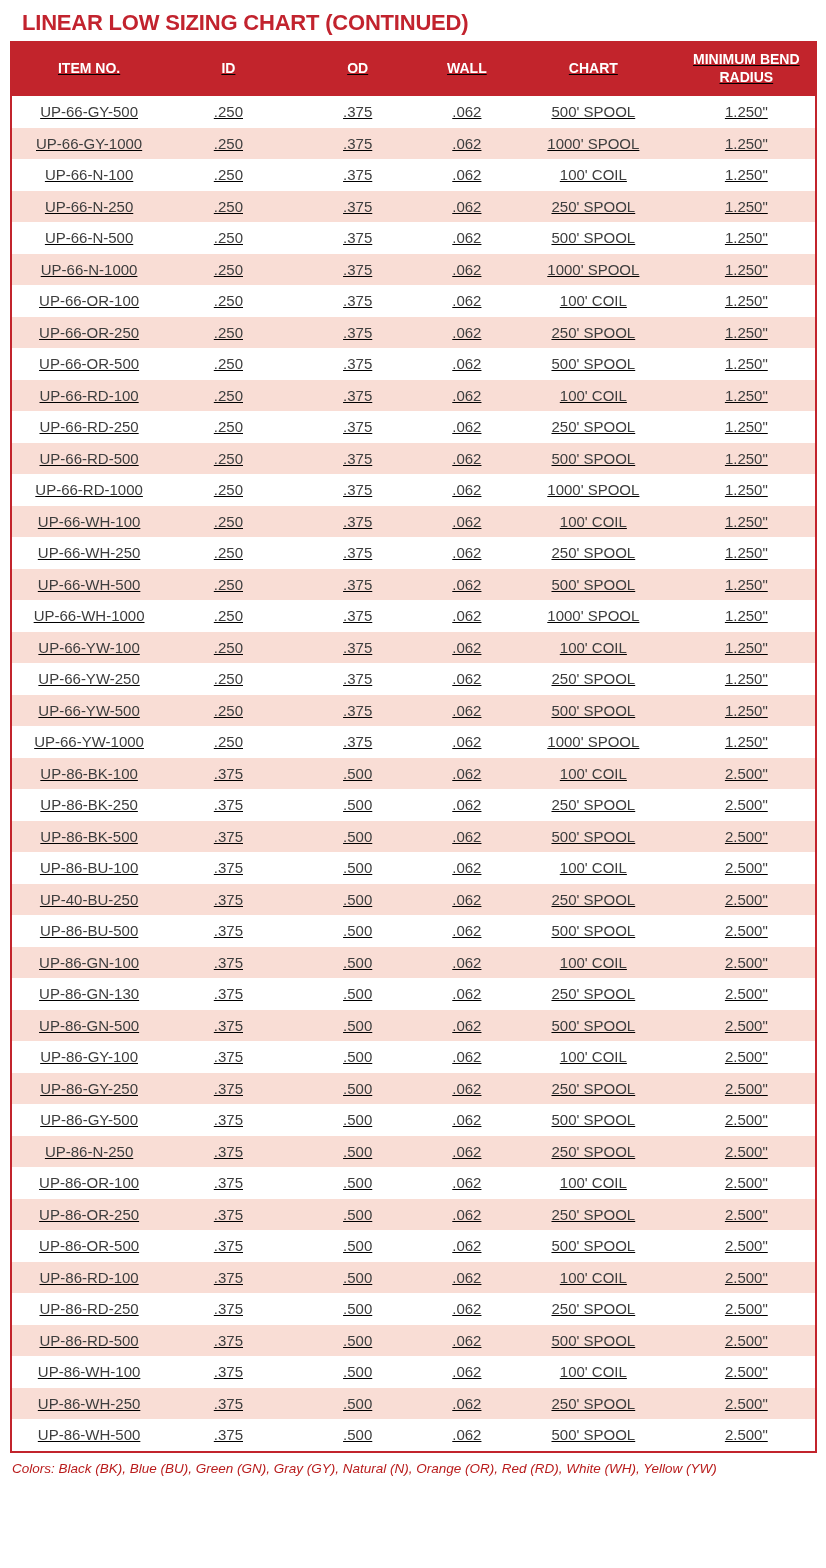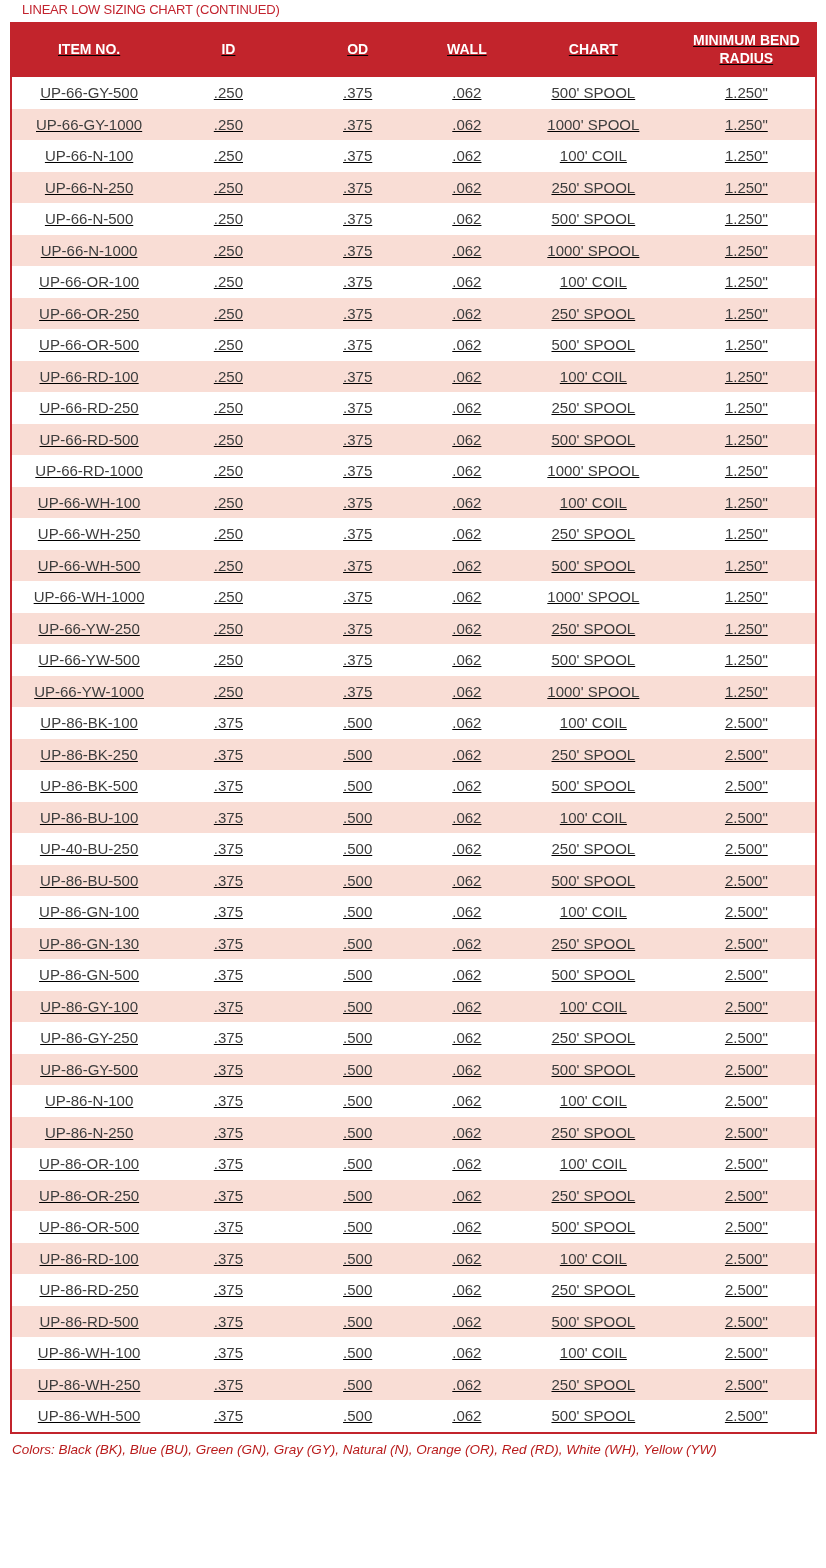--- a/index.html
+++ b/index.html
@@ -5,23 +5,23 @@
   * { box-sizing: border-box; margin: 0; padding: 0; }
   html, body { background: #ffffff; }
   body {
     width: 826px;
     height: 1568px;
     font-family: "Liberation Sans", sans-serif;
     position: relative;
     overflow: hidden;
   }
   .page-title {
-    margin: 2px 0 5px 22px;
-    font-size: 13px;
-    font-weight: normal;
+    margin: 10px 0 5px 22px;
+    font-size: 22px;
+    font-weight: bold;
     letter-spacing: -0.2px;
     color: #C2232E;
   }
   .table-wrap {
     margin: 0 9px 0 10px;
     border-left: 2px solid #C2242C;
     border-right: 2px solid #C2242C;
     border-bottom: 2px solid #C2242C;
     text-decoration: underline;
   }
@@ -224,20 +224,28 @@
   </tr>
           <tr>
     <td>UP-66-WH-1000</td>
     <td>.250</td>
     <td>.375</td>
     <td>.062</td>
     <td>1000' SPOOL</td>
     <td>1.250"</td>
   </tr>
           <tr>
+    <td>UP-66-YW-100</td>
+    <td>.250</td>
+    <td>.375</td>
+    <td>.062</td>
+    <td>100' COIL</td>
+    <td>1.250"</td>
+  </tr>
+          <tr>
     <td>UP-66-YW-250</td>
     <td>.250</td>
     <td>.375</td>
     <td>.062</td>
     <td>250' SPOOL</td>
     <td>1.250"</td>
   </tr>
           <tr>
     <td>UP-66-YW-500</td>
     <td>.250</td>
@@ -341,28 +349,20 @@
     <td>.062</td>
     <td>250' SPOOL</td>
     <td>2.500"</td>
   </tr>
           <tr>
     <td>UP-86-GY-500</td>
     <td>.375</td>
     <td>.500</td>
     <td>.062</td>
     <td>500' SPOOL</td>
-    <td>2.500"</td>
-  </tr>
-          <tr>
-    <td>UP-86-N-100</td>
-    <td>.375</td>
-    <td>.500</td>
-    <td>.062</td>
-    <td>100' COIL</td>
     <td>2.500"</td>
   </tr>
           <tr>
     <td>UP-86-N-250</td>
     <td>.375</td>
     <td>.500</td>
     <td>.062</td>
     <td>250' SPOOL</td>
     <td>2.500"</td>
   </tr>

